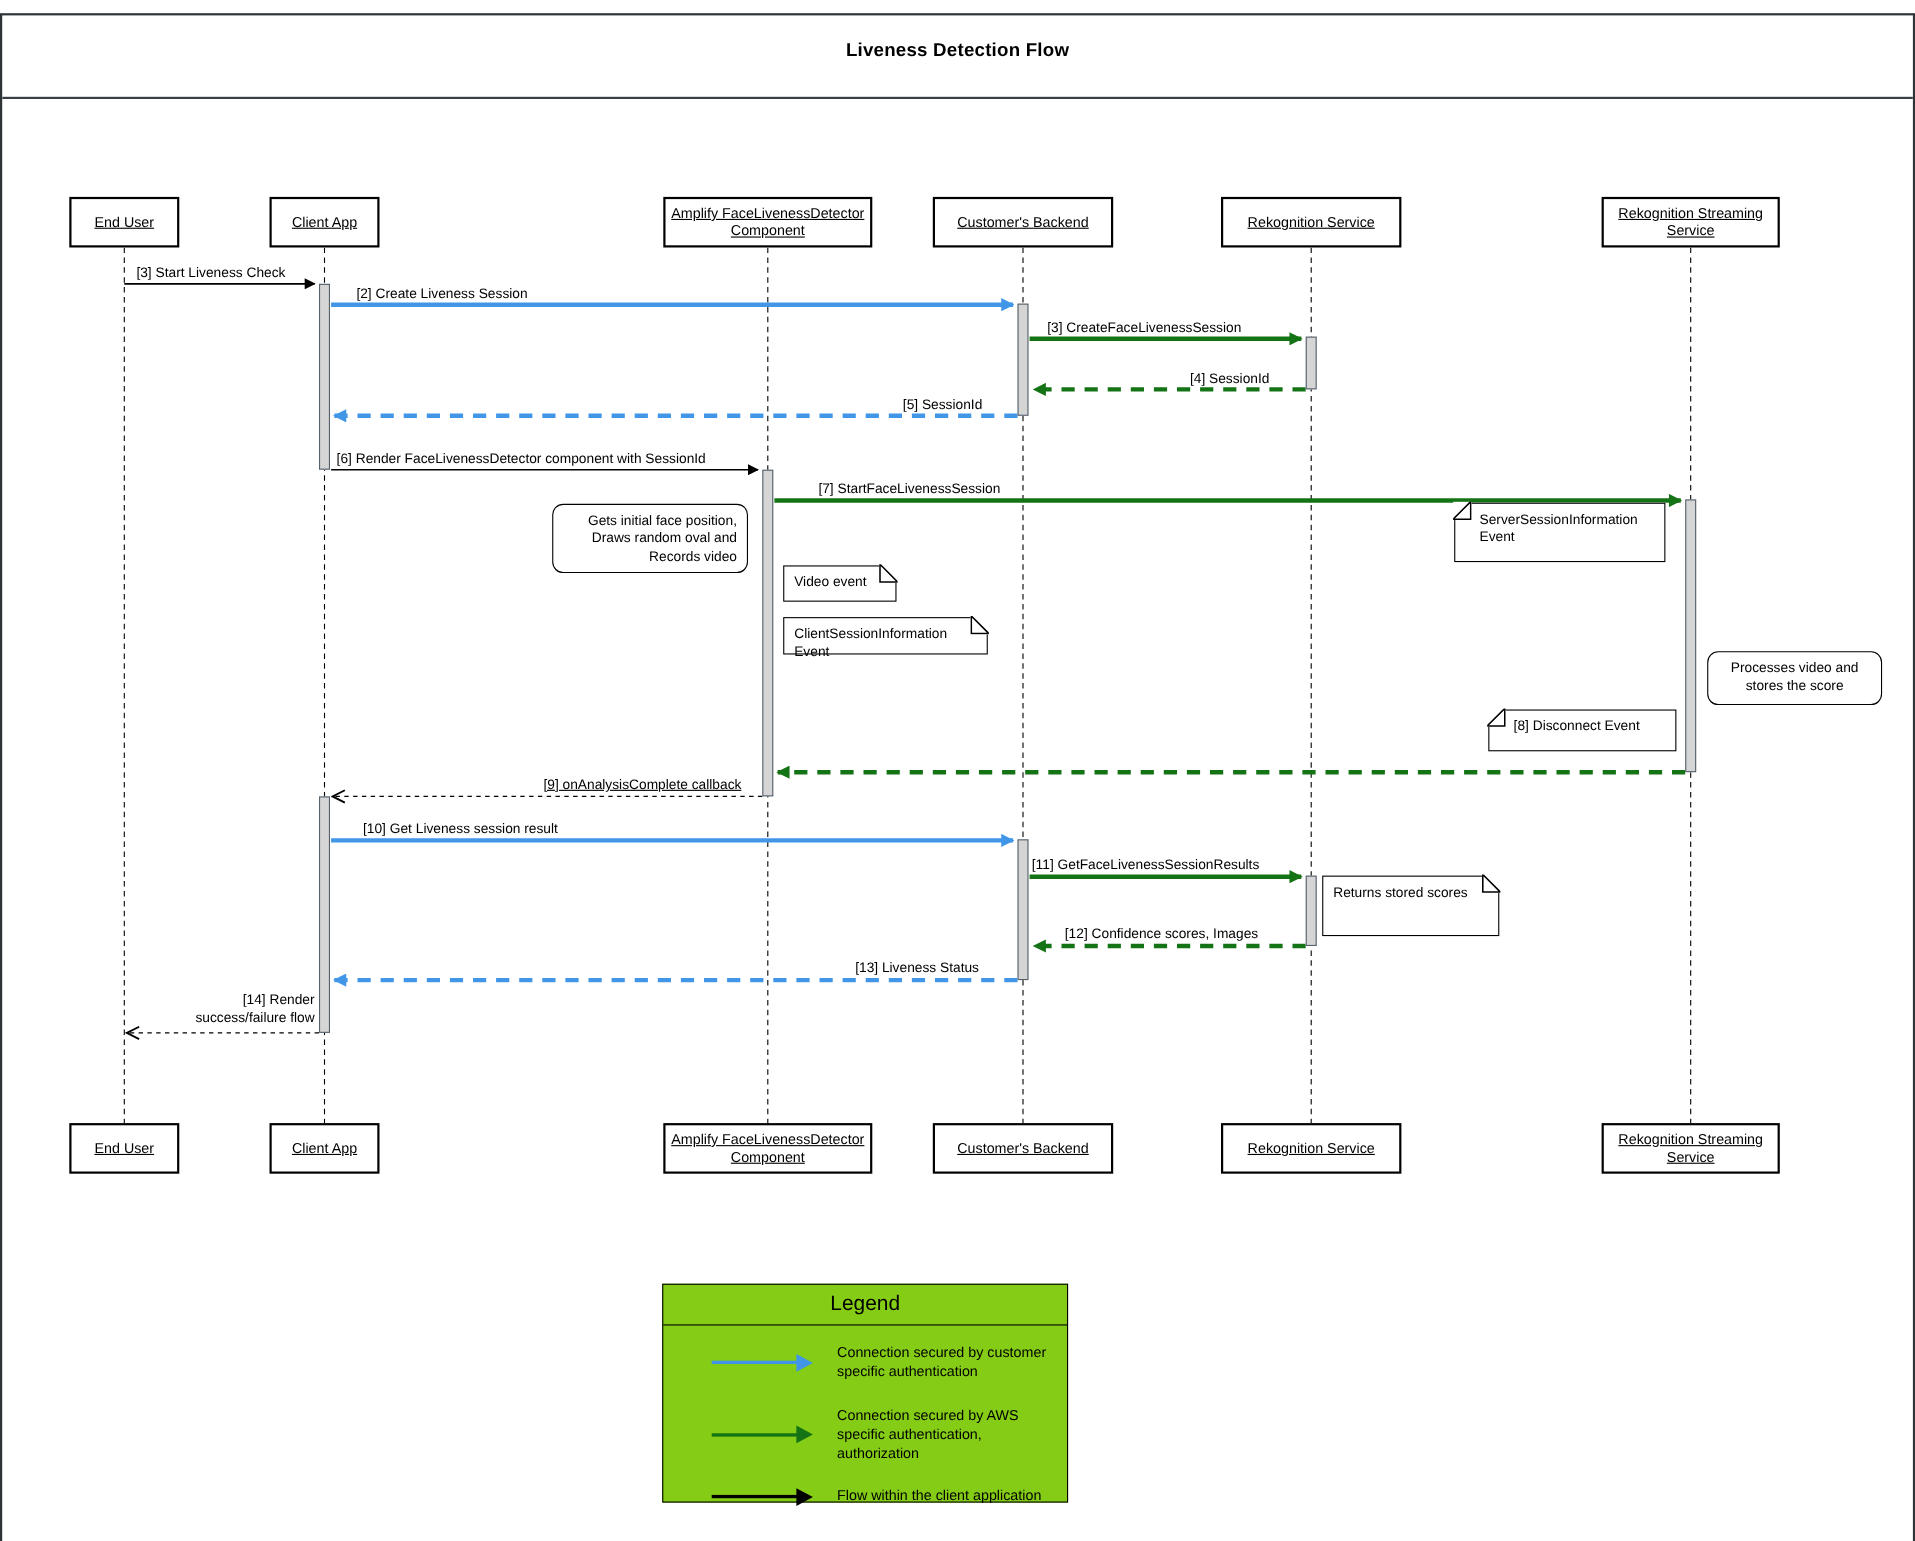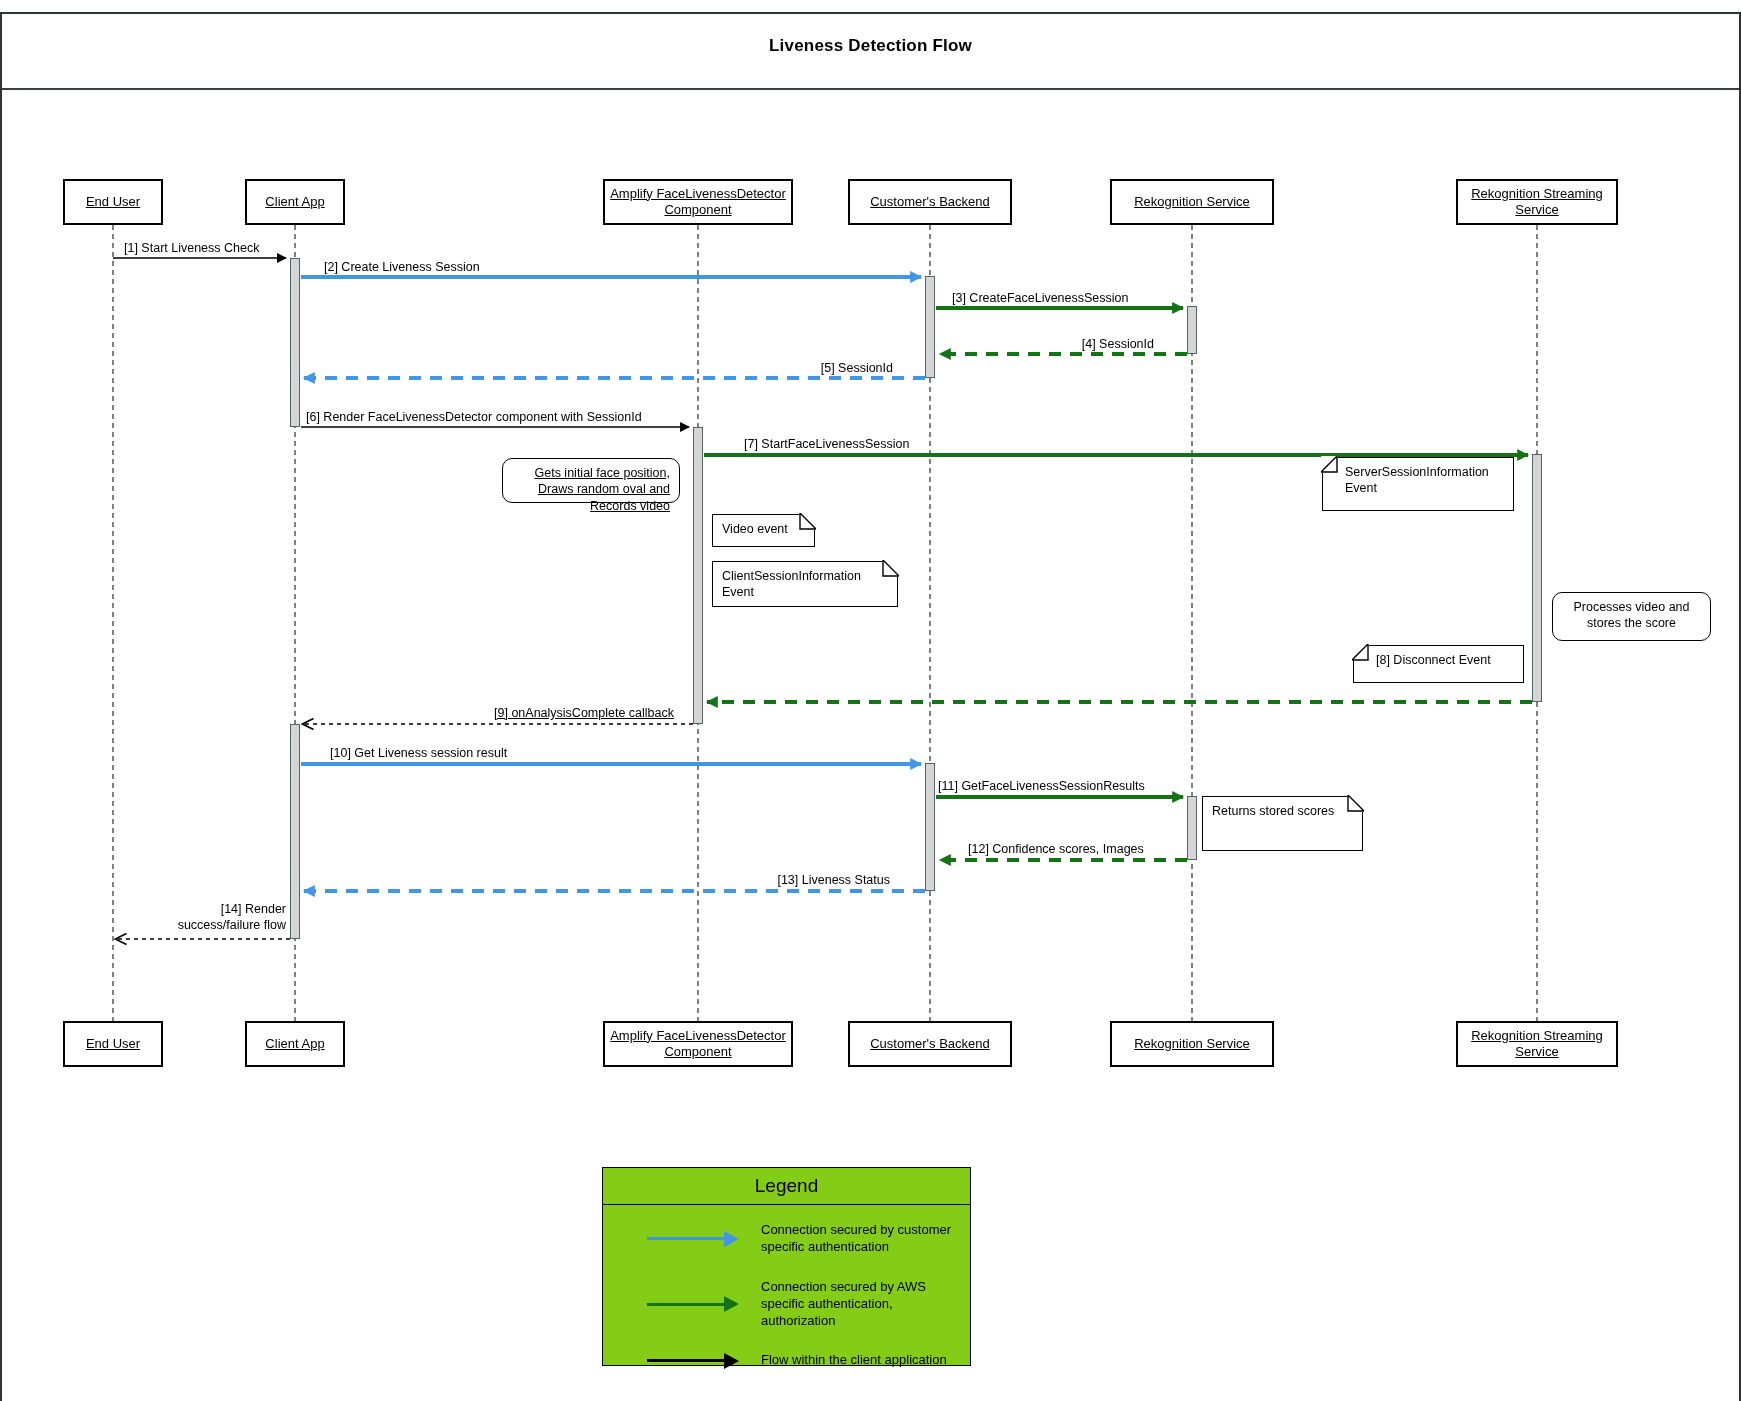--- a/index.html
+++ b/index.html
@@ -119,45 +119,45 @@
 
   <div class="act" style="left:288px;  top:244px; height:169px;"></div>
   <div class="act" style="left:923px;  top:262px; height:102px;"></div>
   <div class="act" style="left:1185px; top:292px; height:48px;"></div>
   <div class="act" style="left:691px;  top:413px; height:297px;"></div>
   <div class="act" style="left:1530px; top:440px; height:248px;"></div>
   <div class="act" style="left:288px;  top:710px; height:215px;"></div>
   <div class="act" style="left:923px;  top:749px; height:128px;"></div>
   <div class="act" style="left:1185px; top:782px; height:64px;"></div>
 
-  <div class="msg-label" style="left:122px; top:226px;">[1] Start Liveness Check</div>
+  <div class="msg-label" style="left:122px; top:226px;">[3] Start Liveness Check</div>
   <div class="msg-label" style="left:322px; top:245px;">[2] Create Liveness Session</div>
   <div class="msg-label" style="left:950px; top:276px;">[3] CreateFaceLivenessSession</div>
   <div class="msg-label r" style="left:995px; top:322px; width:157px;">[4] SessionId</div>
   <div class="msg-label r" style="left:734px; top:346px; width:157px;">[5] SessionId</div>
   <div class="msg-label" style="left:304px; top:395px;">[6] Render FaceLivenessDetector component with SessionId</div>
   <div class="msg-label" style="left:742px; top:422px;">[7] StartFaceLivenessSession</div>
   <div class="msg-label r" style="left:410px; top:691px; width:262px;text-decoration:underline;">[9] onAnalysisComplete callback</div>
   <div class="msg-label" style="left:328px; top:731px;">[10] Get Liveness session result</div>
   <div class="msg-label" style="left:936px; top:764px;">[11] GetFaceLivenessSessionResults</div>
   <div class="msg-label" style="left:966px; top:827px;">[12] Confidence scores, Images</div>
   <div class="msg-label r" style="left:696px; top:858px; width:192px;">[13] Liveness Status</div>
   <div class="msg-label r wrap" style="left:158px; top:887px; width:126px;">[14] Render success/failure flow</div>
 
-  <div class="note round r" style="left:500px; top:444px; width:178px; height:45px;text-decoration:underline;">Gets initial face position, Draws random oval and Records video</div>
+  <div class="note round r" style="left:500px; top:444px; width:178px; height:63px;">Gets initial face position, Draws random oval and Records video</div>
 
   <div class="note" style="left:710px; top:500px; width:103px; height:33px;">
     <span>Video event</span>
     <svg class="fold tr" viewBox="0 0 17 17">
         <rect width="17" height="17" fill="#fff"></rect>
         <path d="M1,0 L1,16 L17,16 Z" fill="#fff" stroke="#000" stroke-width="1.4"></path>
       </svg>
   </div>
 
-  <div class="note" style="left:710px; top:547px; width:186px; height:46px;">
+  <div class="note" style="left:710px; top:547px; width:186px; height:34px;">
     <span>ClientSessionInformation Event</span>
     <svg class="fold tr" viewBox="0 0 17 17">
         <rect width="17" height="17" fill="#fff"></rect>
         <path d="M1,0 L1,16 L17,16 Z" fill="#fff" stroke="#000" stroke-width="1.4"></path>
       </svg>
   </div>
 
   <div class="note" style="left:1320px; top:443px; width:192px; height:54px; padding-left:22px;">
     <span>ServerSessionInformation Event</span>
     <svg class="fold tl" viewBox="0 0 17 17">

